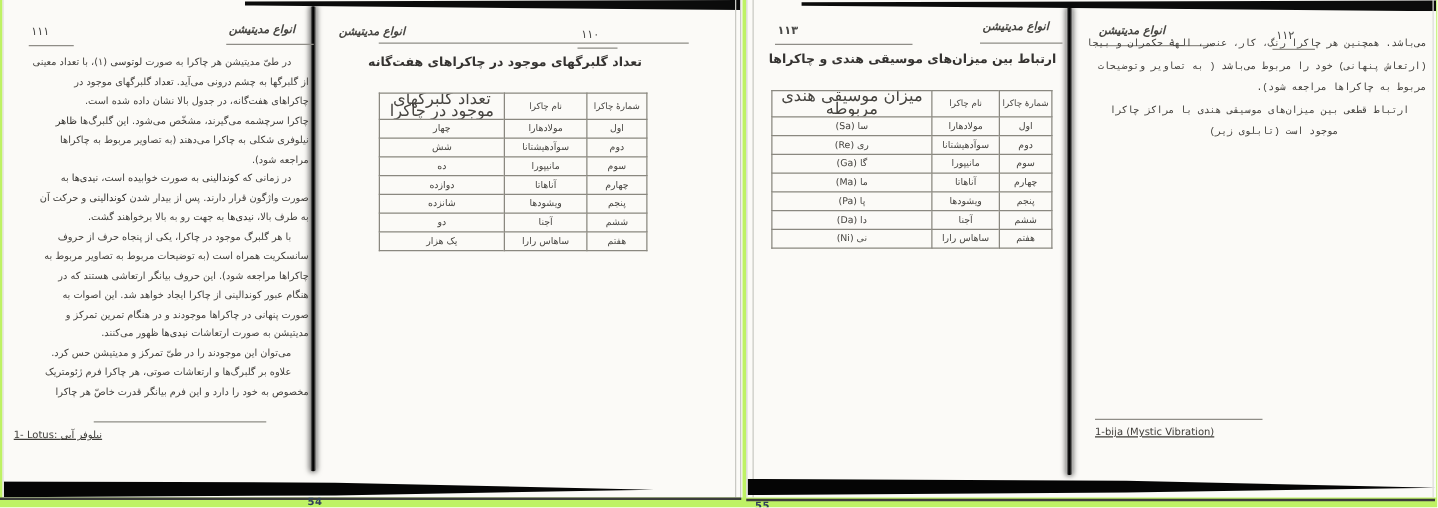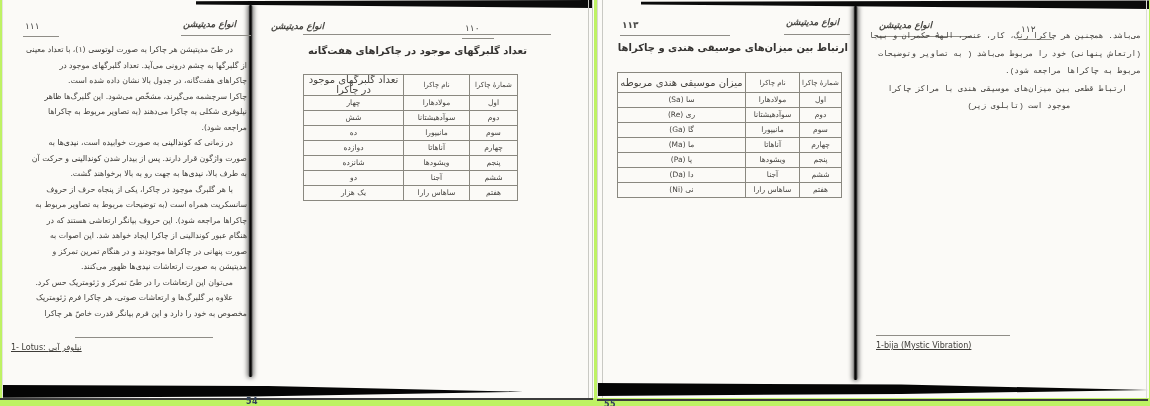--- a/index.html
+++ b/index.html
@@ -16,26 +16,26 @@
   .bottom-rule{position:absolute;height:2px;background:#3c3c3c;}
   .page-num{position:absolute;font-size:9px;letter-spacing:1px;color:#4a4a48;}
   .run-title{position:absolute;font-size:9px;font-weight:bold;font-style:italic;color:#474642;white-space:nowrap;}
   .hline{position:absolute;height:1px;background:#8f8d87;}
   .body-col{position:absolute;direction:rtl;text-align:right;overflow:hidden;}
   .tline{height:15.5px;line-height:15.5px;font-size:7.8px;white-space:nowrap;color:#3e3c38;}
   .loose .tline{height:17.6px;line-height:17.6px;}
   .tline.indent{padding-right:14px;}
   .tline.center{text-align:center;padding-left:28px;}
   .tline b{font-weight:normal;color:#2e2c29;}
-  .tbl-title{position:absolute;direction:rtl;font-weight:bold;font-size:10px;color:#353331;white-space:nowrap;}
+  .tbl-title{position:absolute;direction:rtl;text-align:center;font-weight:bold;font-size:10px;color:#353331;white-space:nowrap;}
   table.scan{position:absolute;border-collapse:collapse;direction:rtl;table-layout:fixed;background:transparent;}
   table.scan th,table.scan td{border:1px solid #8a8880;font-weight:normal;text-align:center;
        font-size:7.5px;color:#45433f;padding:0 2px;white-space:nowrap;overflow:hidden;height:14px;line-height:14px;}
   table.scan tr:first-child th{height:19px;line-height:10px;font-size:7px;white-space:normal;}
-  table.scan tr:first-child th:nth-child(3){font-size:10px;}
+  table.scan tr:first-child th:nth-child(3){font-size:13px;}
   .footnote-ltr{position:absolute;direction:ltr;font-size:8px;color:#3e3c38;white-space:nowrap;text-decoration:underline;}
   .scan-num{position:absolute;font-size:8px;color:#31405a;font-weight:bold;letter-spacing:.5px;}
 </style>
 </head>
 <body>
 
 <div id="stage">
 
   <div class="spread" id="spreadL">
 
@@ -59,21 +59,21 @@
         <div class="tline">مراجعه شود).</div>
         <div class="tline indent">در زمانی که <b>کوندالینی</b> به صورت خوابیده است، <b>نیدی‌ها</b> به</div>
         <div class="tline">صورت واژگون قرار دارند. پس از بیدار شدن <b>کوندالینی</b> و حرکت آن</div>
         <div class="tline">به طرف بالا، <b>نیدی‌ها</b> به جهت رو به بالا برخواهند گشت.</div>
         <div class="tline indent">با هر گلبرگ موجود در چاکرا، یکی از پنجاه حرف از حروف</div>
         <div class="tline">سانسکریت همراه است (به توضیحات مربوط به تصاویر مربوط به</div>
         <div class="tline">چاکراها مراجعه شود). این حروف بیانگر ارتعاشی هستند که در</div>
         <div class="tline">هنگام عبور کوندالینی از چاکرا ایجاد خواهد شد. این اصوات به</div>
         <div class="tline">صورت پنهانی در چاکراها موجودند و در هنگام تمرین تمرکز و</div>
         <div class="tline">مدیتیشن به صورت ارتعاشات <b>نیدی‌ها</b> ظهور می‌کنند.</div>
-        <div class="tline indent">می‌توان این ارتعاشات را در طیّ تمرکز و ژئومتریک حس کرد.</div>
+        <div class="tline indent">می‌توان این موجودند را در طیّ تمرکز و مدیتیشن حس کرد.</div>
         <div class="tline indent">علاوه بر گلبرگ‌ها و ارتعاشات صوتی، هر چاکرا فرم ژئومتریک</div>
         <div class="tline">مخصوص به خود را دارد و این فرم بیانگر قدرت خاصّ هر چاکرا</div>
       </div>
     <div class="hline" style="left:72px;top:337px;width:138px;"></div>
     <div class="footnote-ltr" style="left:8px;top:343px;">1- Lotus: نیلوفر آبی</div>
 
     <div class="run-title" style="left:268px;top:21px;">انواع مدیتیشن</div>
     <div class="hline" style="left:300px;top:34px;width:248px;"></div>
     <div class="page-num" style="left:462px;top:23px;">۱۱۰</div>
     <div class="hline" style="left:459px;top:38px;width:32px;"></div>

